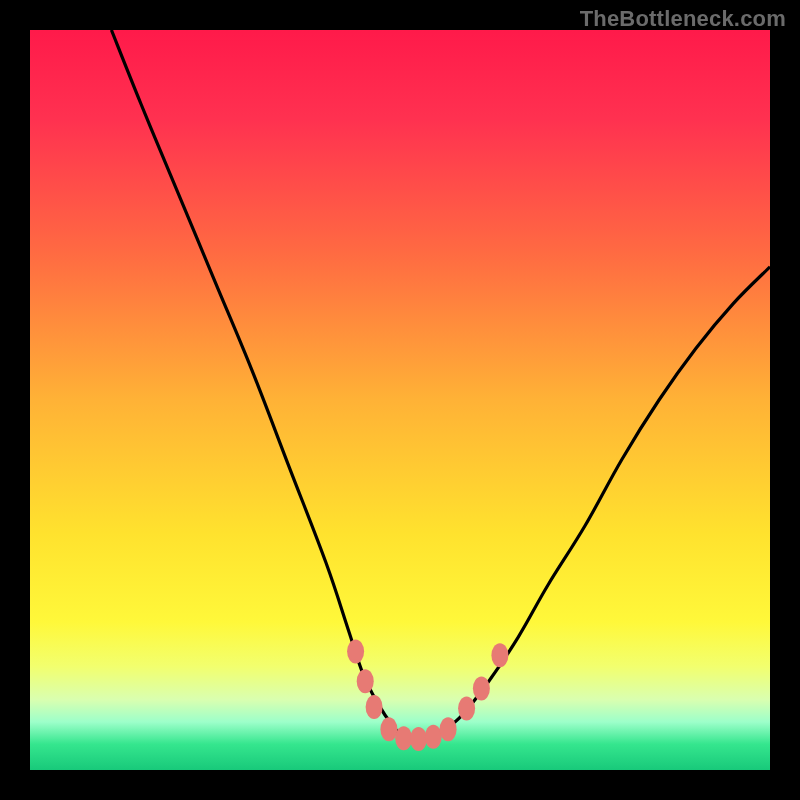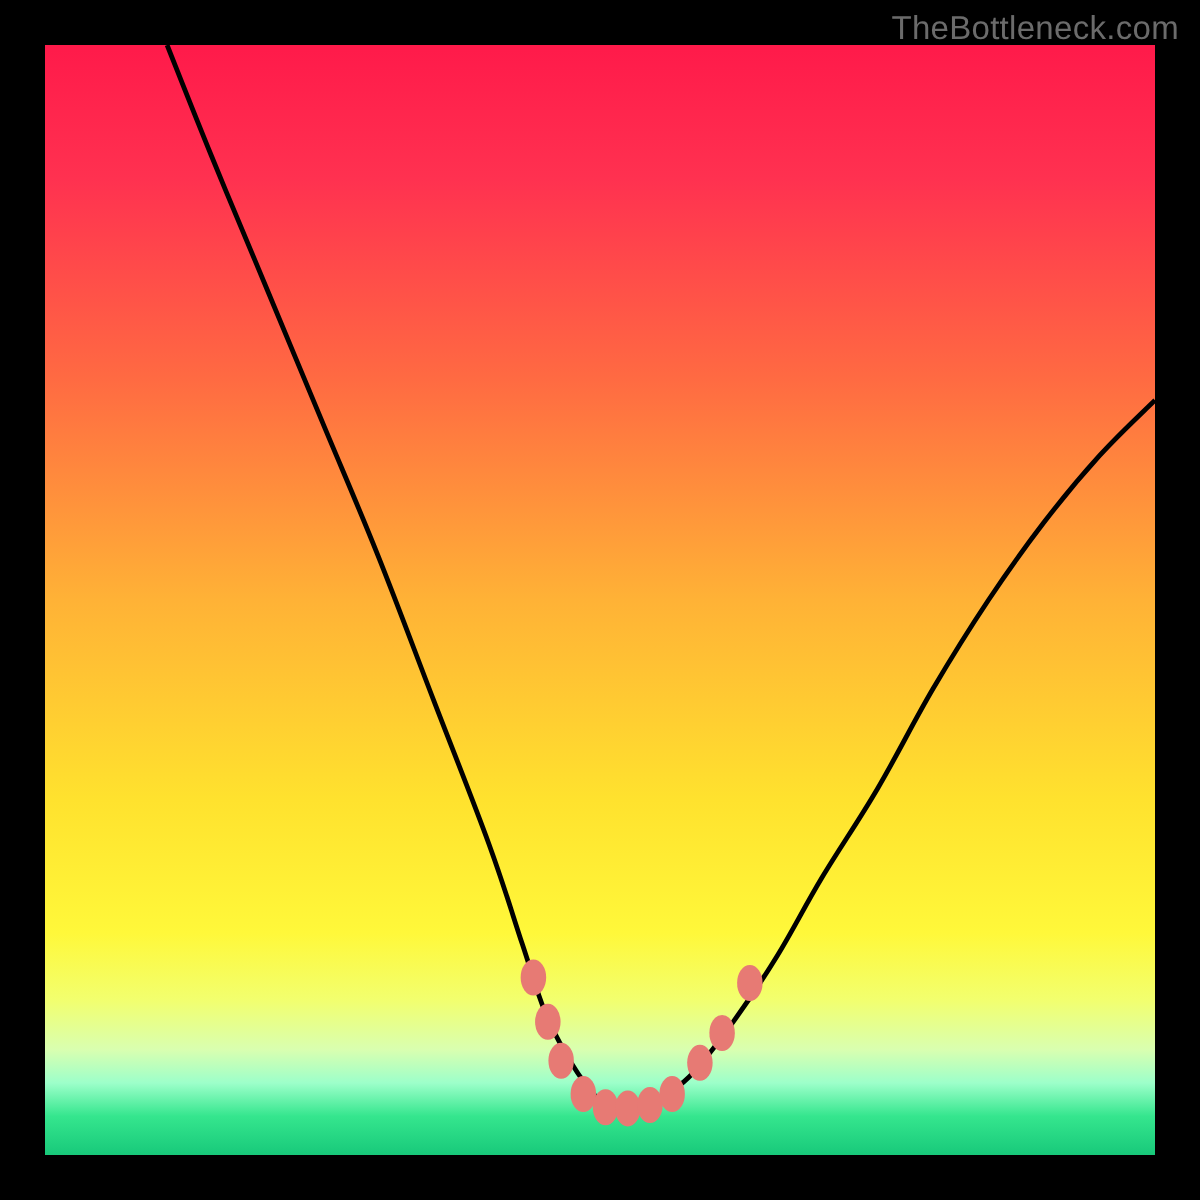--- a/index.html
+++ b/index.html
@@ -39,21 +39,21 @@
     top: 0;
     width: 740px;
     height: 740px;
   }
   .watermark {
     position: absolute;
     top: 6px;
     right: 14px;
     font-family: Arial, Helvetica, sans-serif;
     font-size: 22px;
-    font-weight: 400;
+    font-weight: 700;
     color: #6b6b6b;
     letter-spacing: 0.2px;
   }
 </style>
 </head>
 <body>
 
 <div class="frame">
 
   <div class="plot-area">

